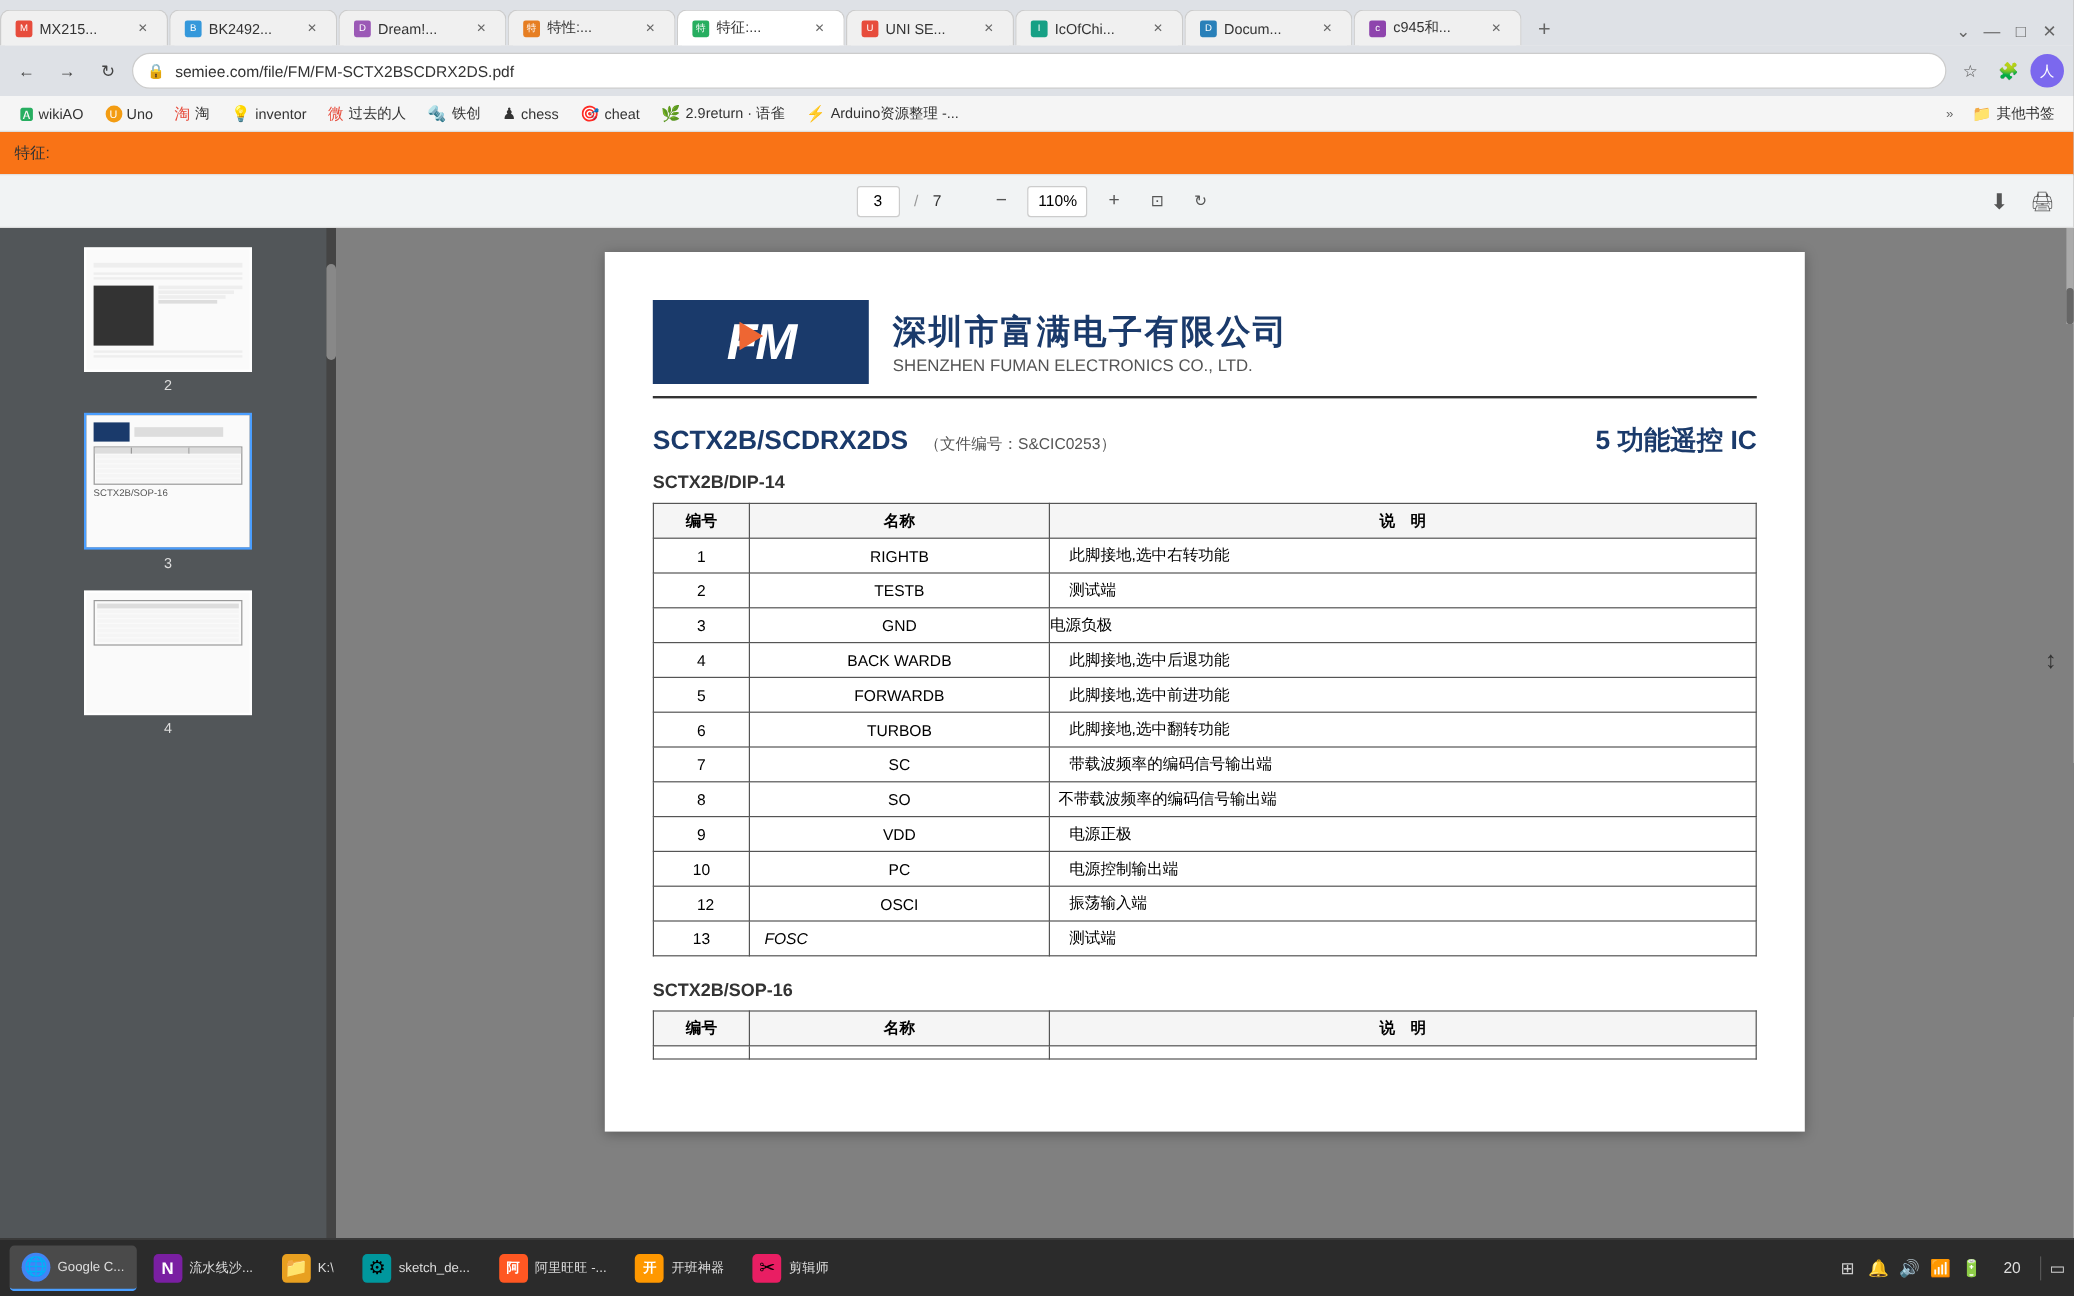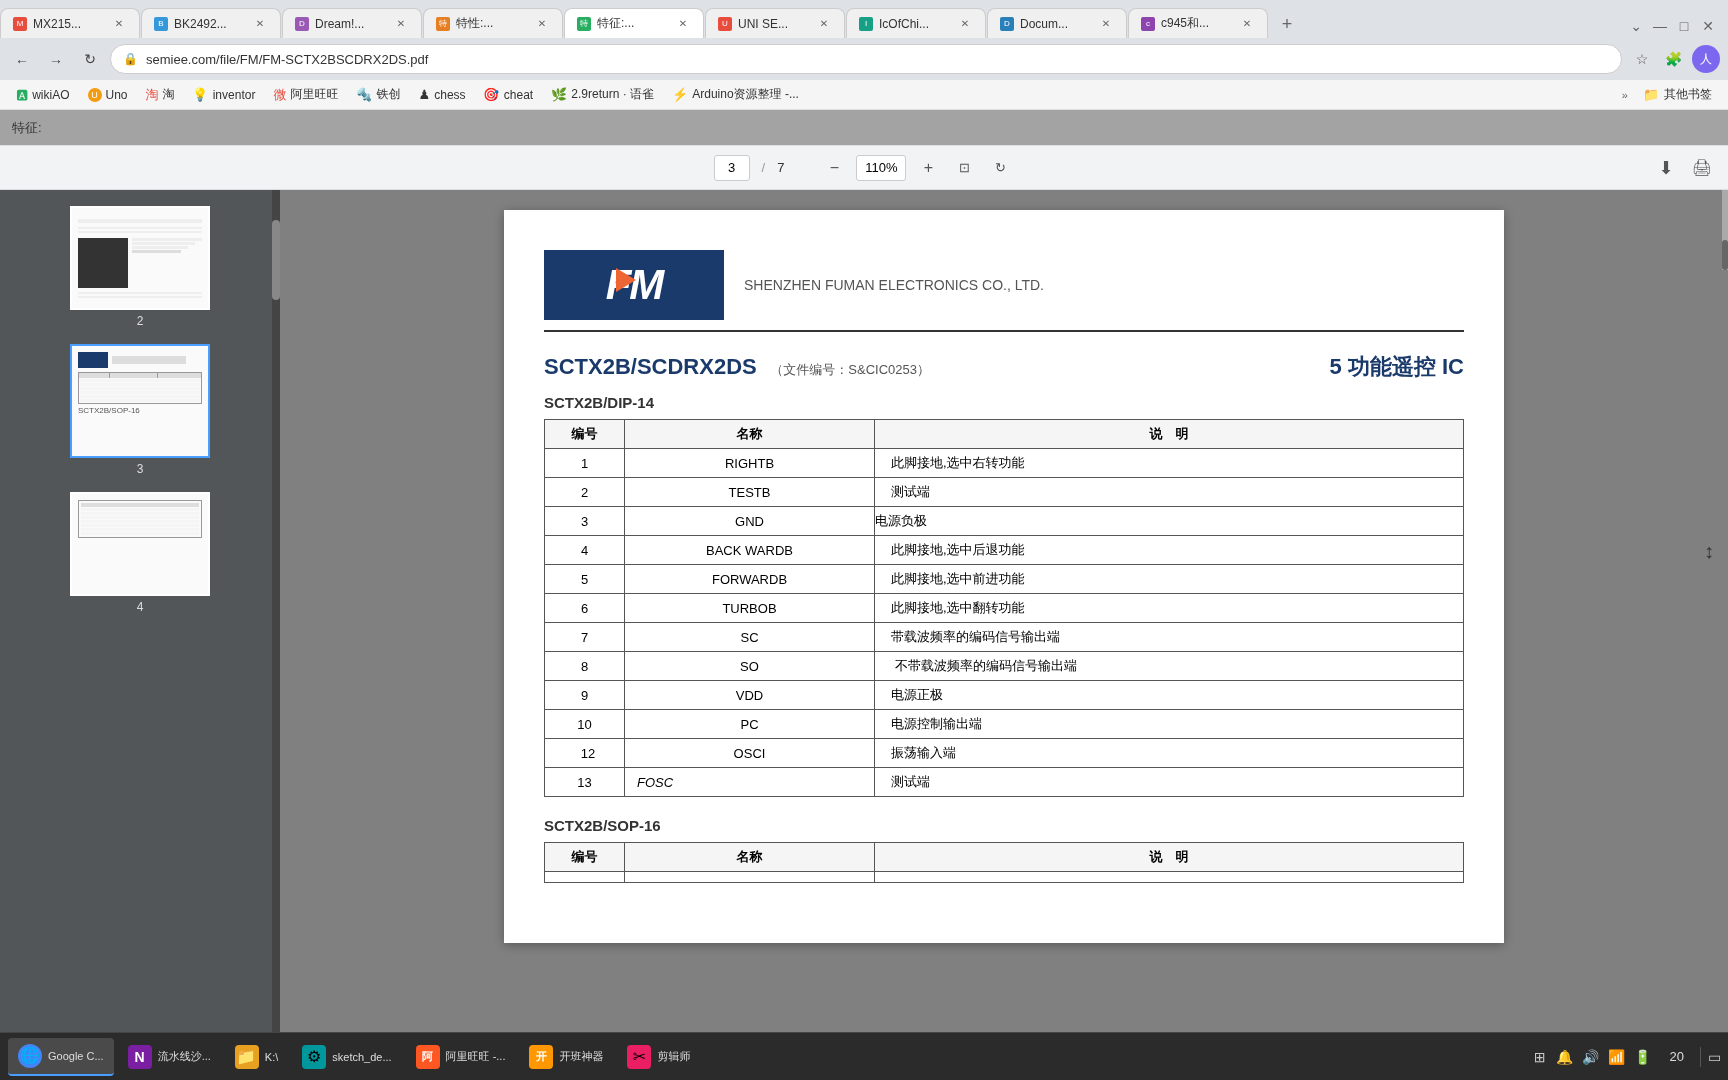--- a/index.html
+++ b/index.html
@@ -25,21 +25,21 @@
     .addr-btn { width: 28px; height: 28px; border-radius: 50%; display: flex; align-items: center; justify-content: center; cursor: pointer; color: #555; font-size: 14px; }
     .profile-btn { width: 28px; height: 28px; border-radius: 50%; background: #7b68ee; display: flex; align-items: center; justify-content: center; color: white; font-size: 12px; cursor: pointer; }
 
     
     .bookmarks-bar { background: #f5f5f5; display: flex; align-items: center; padding: 2px 8px; height: 30px; border-bottom: 1px solid #ddd; gap: 2px; }
     .bookmark-item { display: flex; align-items: center; padding: 2px 8px; border-radius: 4px; cursor: pointer; font-size: 12px; color: #333; white-space: nowrap; }
     .bookmark-more { margin-left: auto; display: flex; align-items: center; gap: 4px; }
     .bookmark-folder { display: flex; align-items: center; padding: 2px 8px; border-radius: 4px; cursor: pointer; font-size: 12px; color: #333; }
 
     
-    .page-title-bar { background: #a3a3a3; display: flex; align-items: center; padding: 0 12px; height: 36px; border-bottom: 1px solid #e0e0e0; font-size: 13px; }
+    .page-title-bar { background: #f97316; display: flex; align-items: center; padding: 0 12px; height: 36px; border-bottom: 1px solid #e0e0e0; font-size: 13px; }
     .page-title-text { font-size: 13px; color: #333; }
 
     
     .pdf-toolbar { background: #f1f3f4; display: flex; align-items: center; justify-content: center; padding: 4px; height: 44px; border-bottom: 1px solid #ddd; position: relative; }
     .pdf-toolbar-center { display: flex; align-items: center; gap: 8px; }
     .page-input { width: 36px; height: 26px; border: 1px solid #ccc; border-radius: 3px; text-align: center; font-size: 13px; background: #fff; }
     .pdf-sep { color: #999; margin: 0 4px; }
     .pdf-btn { width: 28px; height: 28px; border-radius: 4px; display: flex; align-items: center; justify-content: center; cursor: pointer; color: #555; font-size: 16px; border: none; background: transparent; }
     .zoom-input { width: 50px; height: 26px; border: 1px solid #ccc; border-radius: 3px; text-align: center; font-size: 13px; background: #fff; }
     .pdf-toolbar-right { position: absolute; right: 12px; display: flex; align-items: center; gap: 8px; }
@@ -188,21 +188,21 @@
     <div class="bookmark-item">
       <span style="color:#e74c3c;font-size:13px;margin-right:4px;">淘</span>
       <span>淘</span>
     </div>
     <div class="bookmark-item">
       <span style="font-size:13px;margin-right:4px;">💡</span>
       <span>inventor</span>
     </div>
     <div class="bookmark-item">
       <span style="color:#e74c3c;font-size:13px;margin-right:4px;">微</span>
-      <span>阿里旺旺</span>
+      <span>过去的人</span>
     </div>
     <div class="bookmark-item">
       <span style="font-size:13px;margin-right:4px;">🔩</span>
       <span>铁创</span>
     </div>
     <div class="bookmark-item">
       <span style="font-size:13px;margin-right:4px;">♟</span>
       <span>chess</span>
     </div>
     <div class="bookmark-item">
@@ -331,20 +331,21 @@
 
   <div class="pdf-content">
     <div class="pdf-page">
 
       <div class="company-header">
         <div class="company-logo">
           <span class="logo-fm">FM</span>
           <div class="logo-accent"></div>
         </div>
         <div class="company-name-block">
+          <span class="company-cn">深圳市富满电子有限公司</span>
           <span class="company-en">SHENZHEN FUMAN ELECTRONICS CO., LTD.</span>
         </div>
       </div>
 
       <div class="doc-title-row">
         <div>
           <span class="part-number">SCTX2B/SCDRX2DS</span>
           <span class="doc-code">（文件编号：S&amp;CIC0253）</span>
         </div>
         <span class="ic-label">5 功能遥控 IC</span>
@@ -392,21 +393,21 @@
         <td style="text-align:left;padding-left:16px;">此脚接地,选中翻转功能</td>
       </tr>
             <tr>
         <td style="text-align:center;">7</td>
         <td style="text-align:center;">SC</td>
         <td style="text-align:left;padding-left:16px;">带载波频率的编码信号输出端</td>
       </tr>
             <tr>
         <td style="text-align:center;">8</td>
         <td style="text-align:center;">SO</td>
-        <td style="text-align:left;padding-left:20px;">不带载波频率的编码信号输出端</td>
+        <td style="text-align:left;padding-left:7px;">不带载波频率的编码信号输出端</td>
       </tr>
             <tr>
         <td style="text-align:center;">9</td>
         <td style="text-align:center;">VDD</td>
         <td style="text-align:left;padding-left:16px;">电源正极</td>
       </tr>
             <tr>
         <td style="text-align:center;">10</td>
         <td style="text-align:center;">PC</td>
         <td style="text-align:left;padding-left:16px;">电源控制输出端</td>

